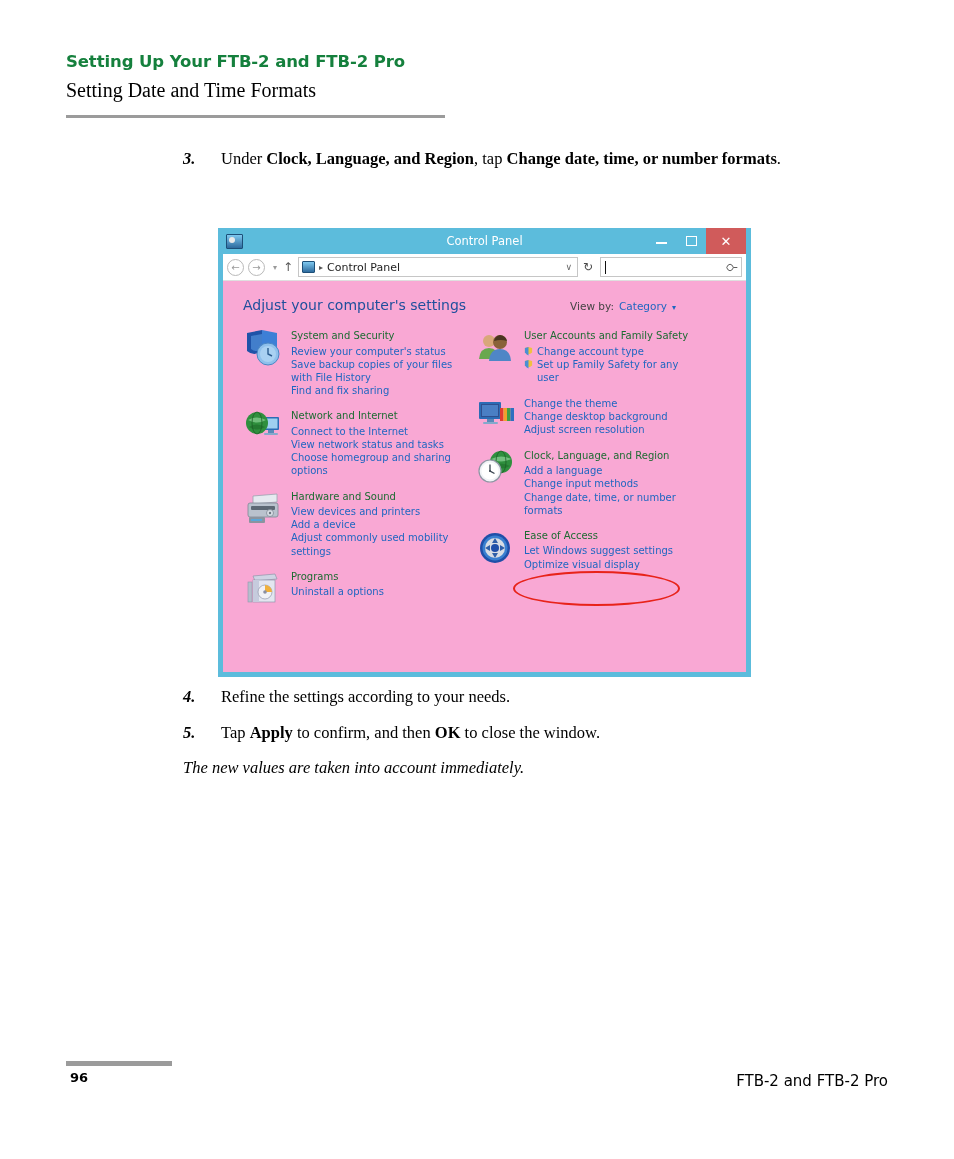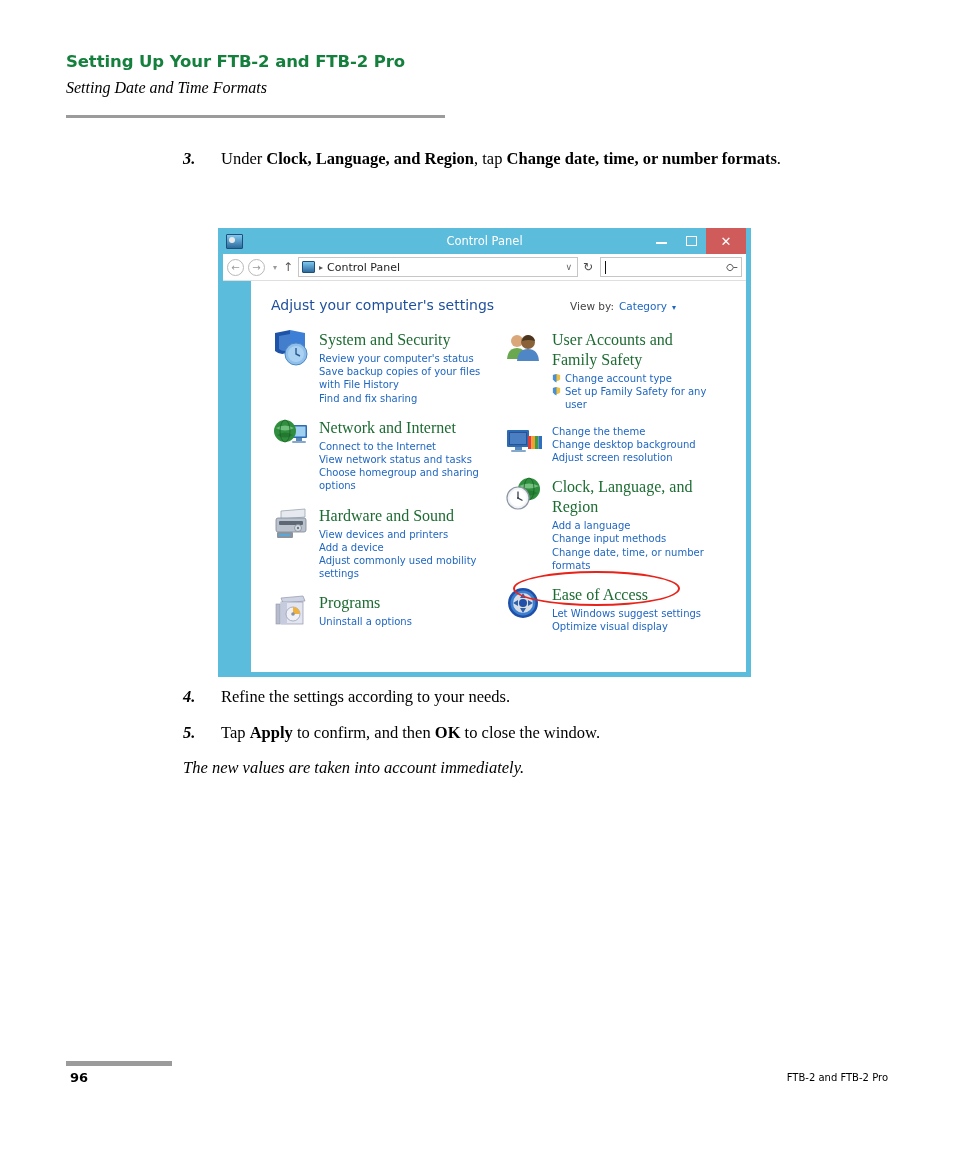--- a/index.html
+++ b/index.html
@@ -25,22 +25,21 @@
   .doc-title {
     font-family: "DejaVu Sans", sans-serif;
     font-weight: bold;
     font-size: 16.5px;
     color: #15803d;
     letter-spacing: -0.1px;
     white-space: nowrap;
   }
   .doc-subtitle {
     font-family: "Liberation Serif", serif;
-    font-style: italic;
-    font-size: 16px;
+    font-size: 20px;
     color: #000;
     margin-top: 8px;
   }
   .header-rule {
     position: absolute;
     left: 66px;
     top: 115px;
     width: 379px;
     height: 3px;
     background: #9b9b9b;
@@ -252,27 +251,26 @@
     margin-left: 2px;
   }
   .search-icon {
     font-size: 11px;
     color: #555;
     transform: rotate(-45deg);
   }
 
   
   .cp-content {
-    background: #ffffff;
+    background: #f9a8d4;
     height: calc(100% - 53px);
     box-sizing: border-box;
     padding: 16px 20px 0 20px;
     position: relative;
     overflow: hidden;
-    margin-left: 28px;
   }
   .cp-head-row {
     display: flex;
     align-items: baseline;
     margin-bottom: 16px;
   }
   .cp-adjust {
     font-size: 14px;
     color: #1f4f9c;
   }
@@ -306,25 +304,24 @@
   }
   .cat-icon {
     width: 40px;
     min-width: 40px;
     height: 38px;
     position: relative;
     margin-right: 8px;
   }
   .cat-text { padding-top: 1px; }
   .cat-title {
-    font-size: 16px;
+    font-size: 10px;
     color: #1d6b32;
     line-height: 1.25;
     margin-bottom: 2px;
-    font-family: Liberation Serif, serif;
   }
   .cat-link {
     font-size: 10px;
     color: #1f66c1;
     line-height: 1.32;
     display: block;
   }
   .cat-link.shielded {
     padding-left: 13px;
     position: relative;
@@ -364,21 +361,21 @@
     font-family: "DejaVu Sans", sans-serif;
     font-weight: bold;
     font-size: 13px;
     color: #000;
   }
   .footer-right {
     position: absolute;
     right: 66px;
     top: 1072px;
     font-family: "DejaVu Sans", sans-serif;
-    font-size: 10px;
+    font-size: 15px;
     color: #000;
     padding-left: 28px;
   }
 </style>
 </head>
 <body>
 
 <div class="page-header">
   <div class="doc-title">Setting Up Your FTB-2 and FTB-2 Pro</div>
   <div class="doc-subtitle">Setting Date and Time Formats</div>

